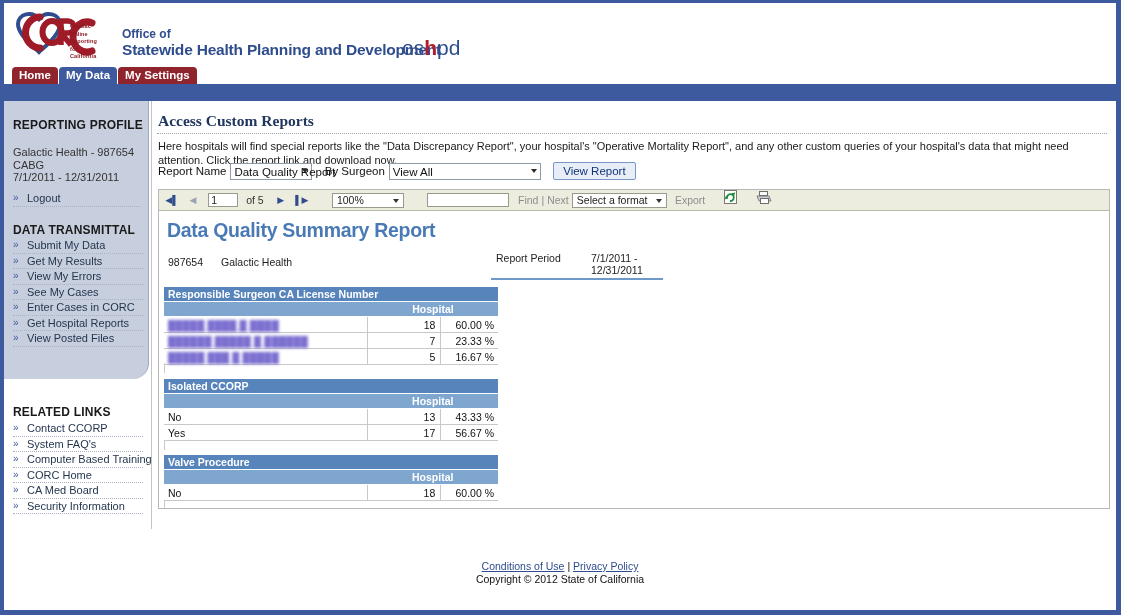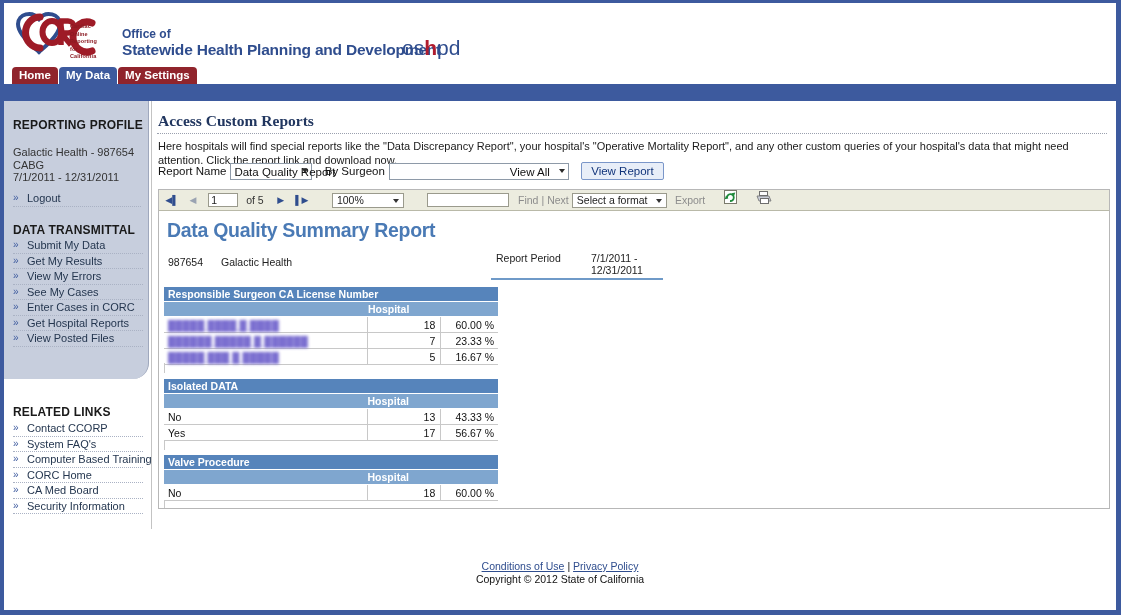--- a/index.html
+++ b/index.html
@@ -240,21 +240,21 @@
   .fake-select .caret {
     position: absolute;
     right: 3px; top: 50%;
     margin-top: -2px;
     width: 0; height: 0;
     border-left: 3.5px solid transparent;
     border-right: 3.5px solid transparent;
     border-top: 4px solid #2a2a2a;
   }
   #sel-report { width: 82px; }
-  #sel-surgeon { width: 180px; margin-right: 9px; text-align: right; }
+  #sel-surgeon { width: 152px; margin-right: 9px; }
   .btn-view {
     display: inline-block;
     vertical-align: middle;
     height: 18px; line-height: 16px;
     padding: 0 9px;
     font-size: 11.5px;
     color: #11347a;
     background: #e8eef8;
     border: 1px solid #7a96c9;
     border-radius: 2px;
@@ -404,20 +404,21 @@
     height: 14px;
     padding-left: 4px;
     text-align: left;
     border-bottom: 1px solid #ffffff;
   }
   .rtbl .sub {
     background: #7fa6cf;
     color: #ffffff;
     font-weight: bold;
     height: 14px;
+    text-align: center;
     border-bottom: 1px solid #fff;
   }
   .rtbl .sub.blank { background: #7fa6cf; }
   .rtbl td.lbl {
     height: 15px;
     padding-left: 4px;
     border-bottom: 1px solid #c8c8c8;
     border-right: 1px solid #c8c8c8;
     color: #111;
     background: #fff;
@@ -661,21 +662,21 @@
             <td class="num">5</td>
             <td class="pct">16.67 %</td>
           </tr>
         </tbody>
             </table>
         <div class="tbl-tail" style="top:152px;"></div>
 
         <table class="rtbl" style="top:168px;">
           <tbody>
                 <tr>
-            <th class="grp" colspan="3">Isolated DATA</th>
+            <th class="grp" colspan="3">Isolated CCORP</th>
           </tr>
           <tr>
             <td class="sub blank"></td>
             <td class="sub" colspan="2">Hospital</td>
           </tr>
           <tr>
             <td class="lbl" style="width:208px;">No</td>
             <td class="num" style="width:70px;">13</td>
             <td class="pct" style="width:54px;">43.33 %</td>
           </tr>

